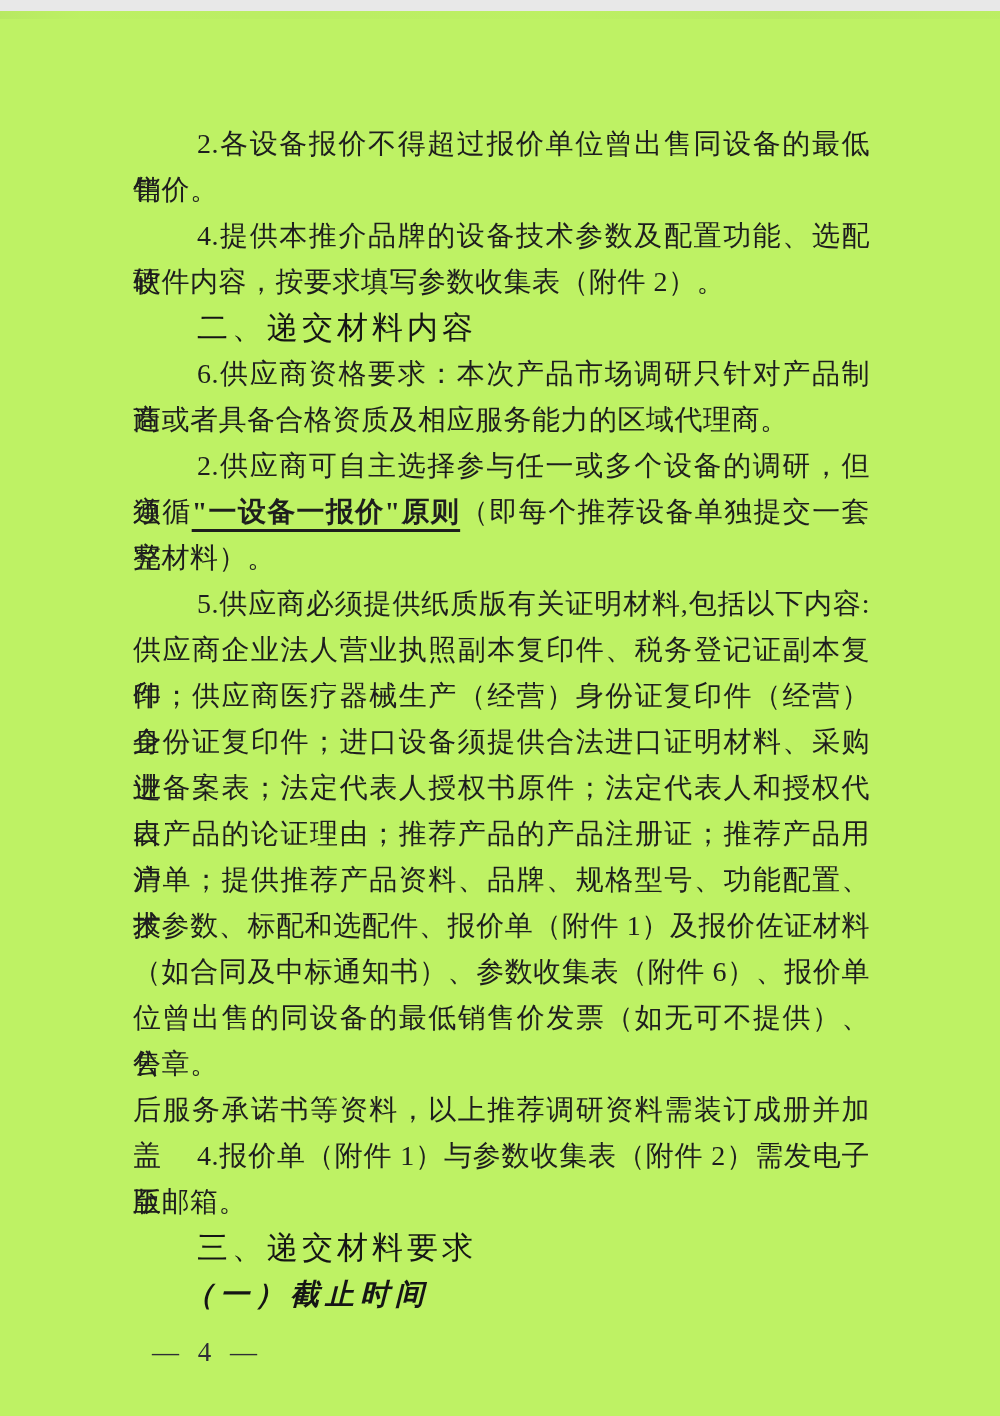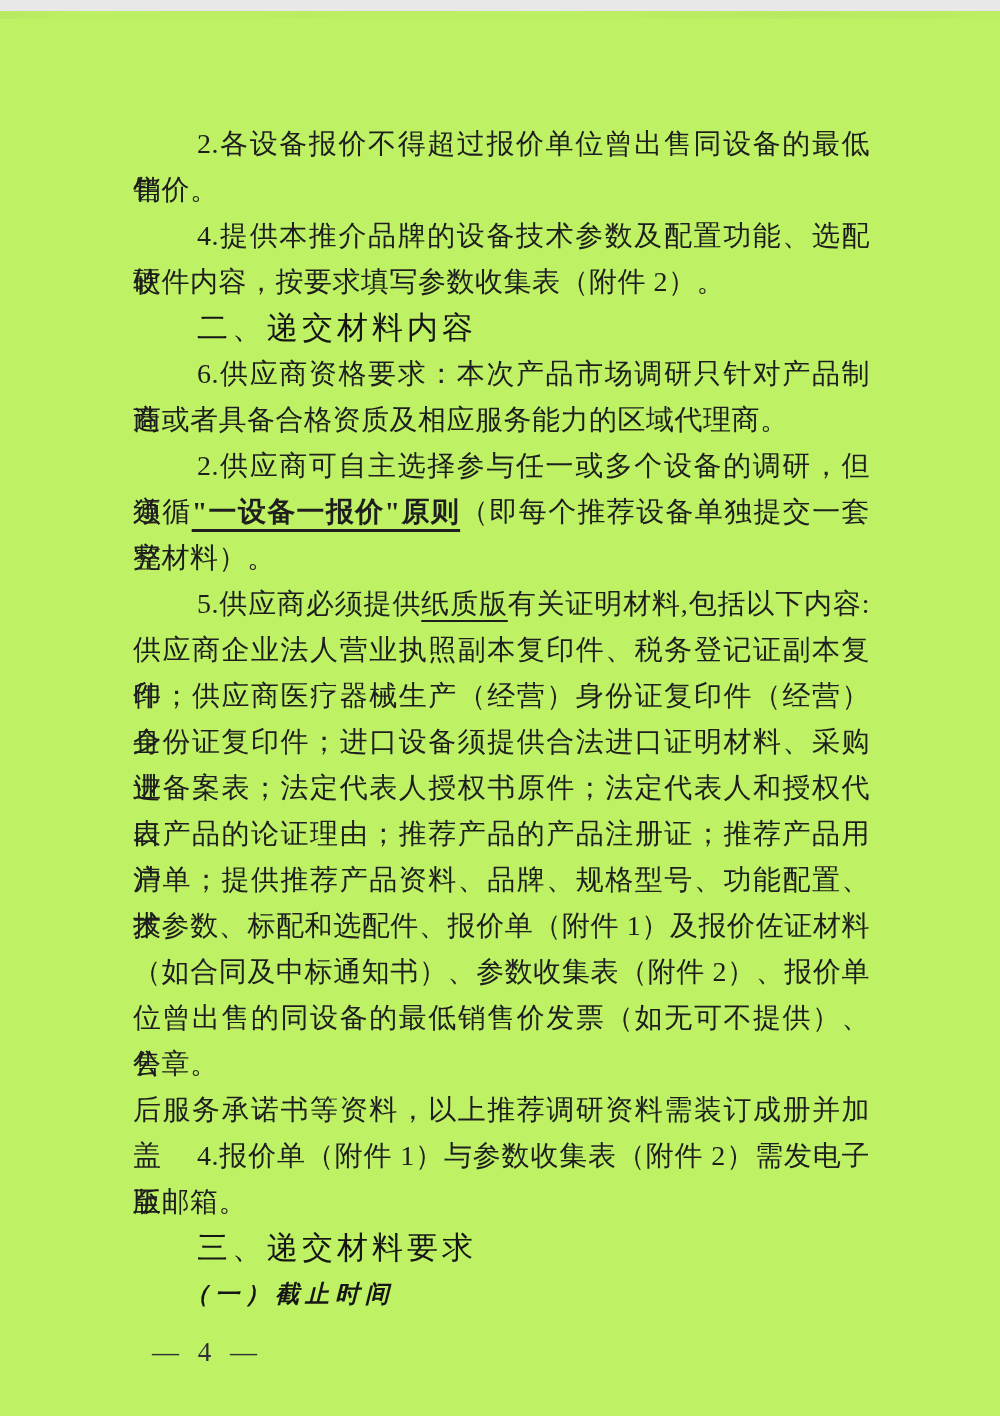--- a/index.html
+++ b/index.html
@@ -60,33 +60,32 @@
   .h2 {
     font-family: "Liberation Sans", sans-serif;
     font-weight: 400;
     font-size: 31px;
     letter-spacing: 4px;
     color: #151515;
   }
   .h3 {
     font-weight: 700;
     font-style: italic;
-    font-size: 24px;
+    font-size: 29px;
     letter-spacing: 6px;
     color: #151515;
   }
   .bu {
     font-weight: 700;
     text-decoration: underline;
     text-decoration-thickness: 3px;
     text-underline-offset: 8px;
     text-decoration-skip-ink: none;
   }
   .u {
-    text-decoration: underline;
     text-decoration-thickness: 2px;
     text-underline-offset: 7px;
     text-decoration-skip-ink: none;
   }
   .page-number {
     position: absolute;
     left: 152px;
     top: 1326px;
     font-size: 27px;
     letter-spacing: 6px;
@@ -114,21 +113,21 @@
     <div class="line j"><span>遵循</span><span class="bu">"一设备一报价"原则</span><span>（即每个推荐设备单独提交一套完</span></div>
     <div class="line">整材料）。</div>
     <div class="line j ind"><span>5.供应商必须提供</span><span class="u">纸质版</span><span>有关证明材料,包括以下内容:</span></div>
     <div class="line j">供应商企业法人营业执照副本复印件、税务登记证副本复印</div>
     <div class="line j">件；供应商医疗器械生产（经营）身份证复印件（经营）企</div>
     <div class="line j">身份证复印件；进口设备须提供合法进口证明材料、采购进</div>
     <div class="line j">业备案表；法定代表人授权书原件；法定代表人和授权代表</div>
     <div class="line j">口产品的论证理由；推荐产品的产品注册证；推荐产品用户</div>
     <div class="line j">清单；提供推荐产品资料、品牌、规格型号、功能配置、技</div>
     <div class="line j">术参数、标配和选配件、报价单（附件 1）及报价佐证材料</div>
-    <div class="line j">（如合同及中标通知书）、参数收集表（附件 2）、报价单</div>
+    <div class="line j">（如合同及中标通知书）、参数收集表（附件 6）、报价单</div>
     <div class="line j">位曾出售的同设备的最低销售价发票（如无可不提供）、售</div>
     <div class="line">公章。</div>
     <div class="line j">后服务承诺书等资料，以上推荐调研资料需装订成册并加盖</div>
     <div class="line j ind">4.报价单（附件 1）与参数收集表（附件 2）需发电子版</div>
     <div class="line">至邮箱。</div>
     <div class="line h2 ind">三、递交材料要求</div>
     <div class="line h3" style="text-indent:52px;">（一）截止时间</div>
   </div>
 
   <div class="page-number">— 4 —</div>

